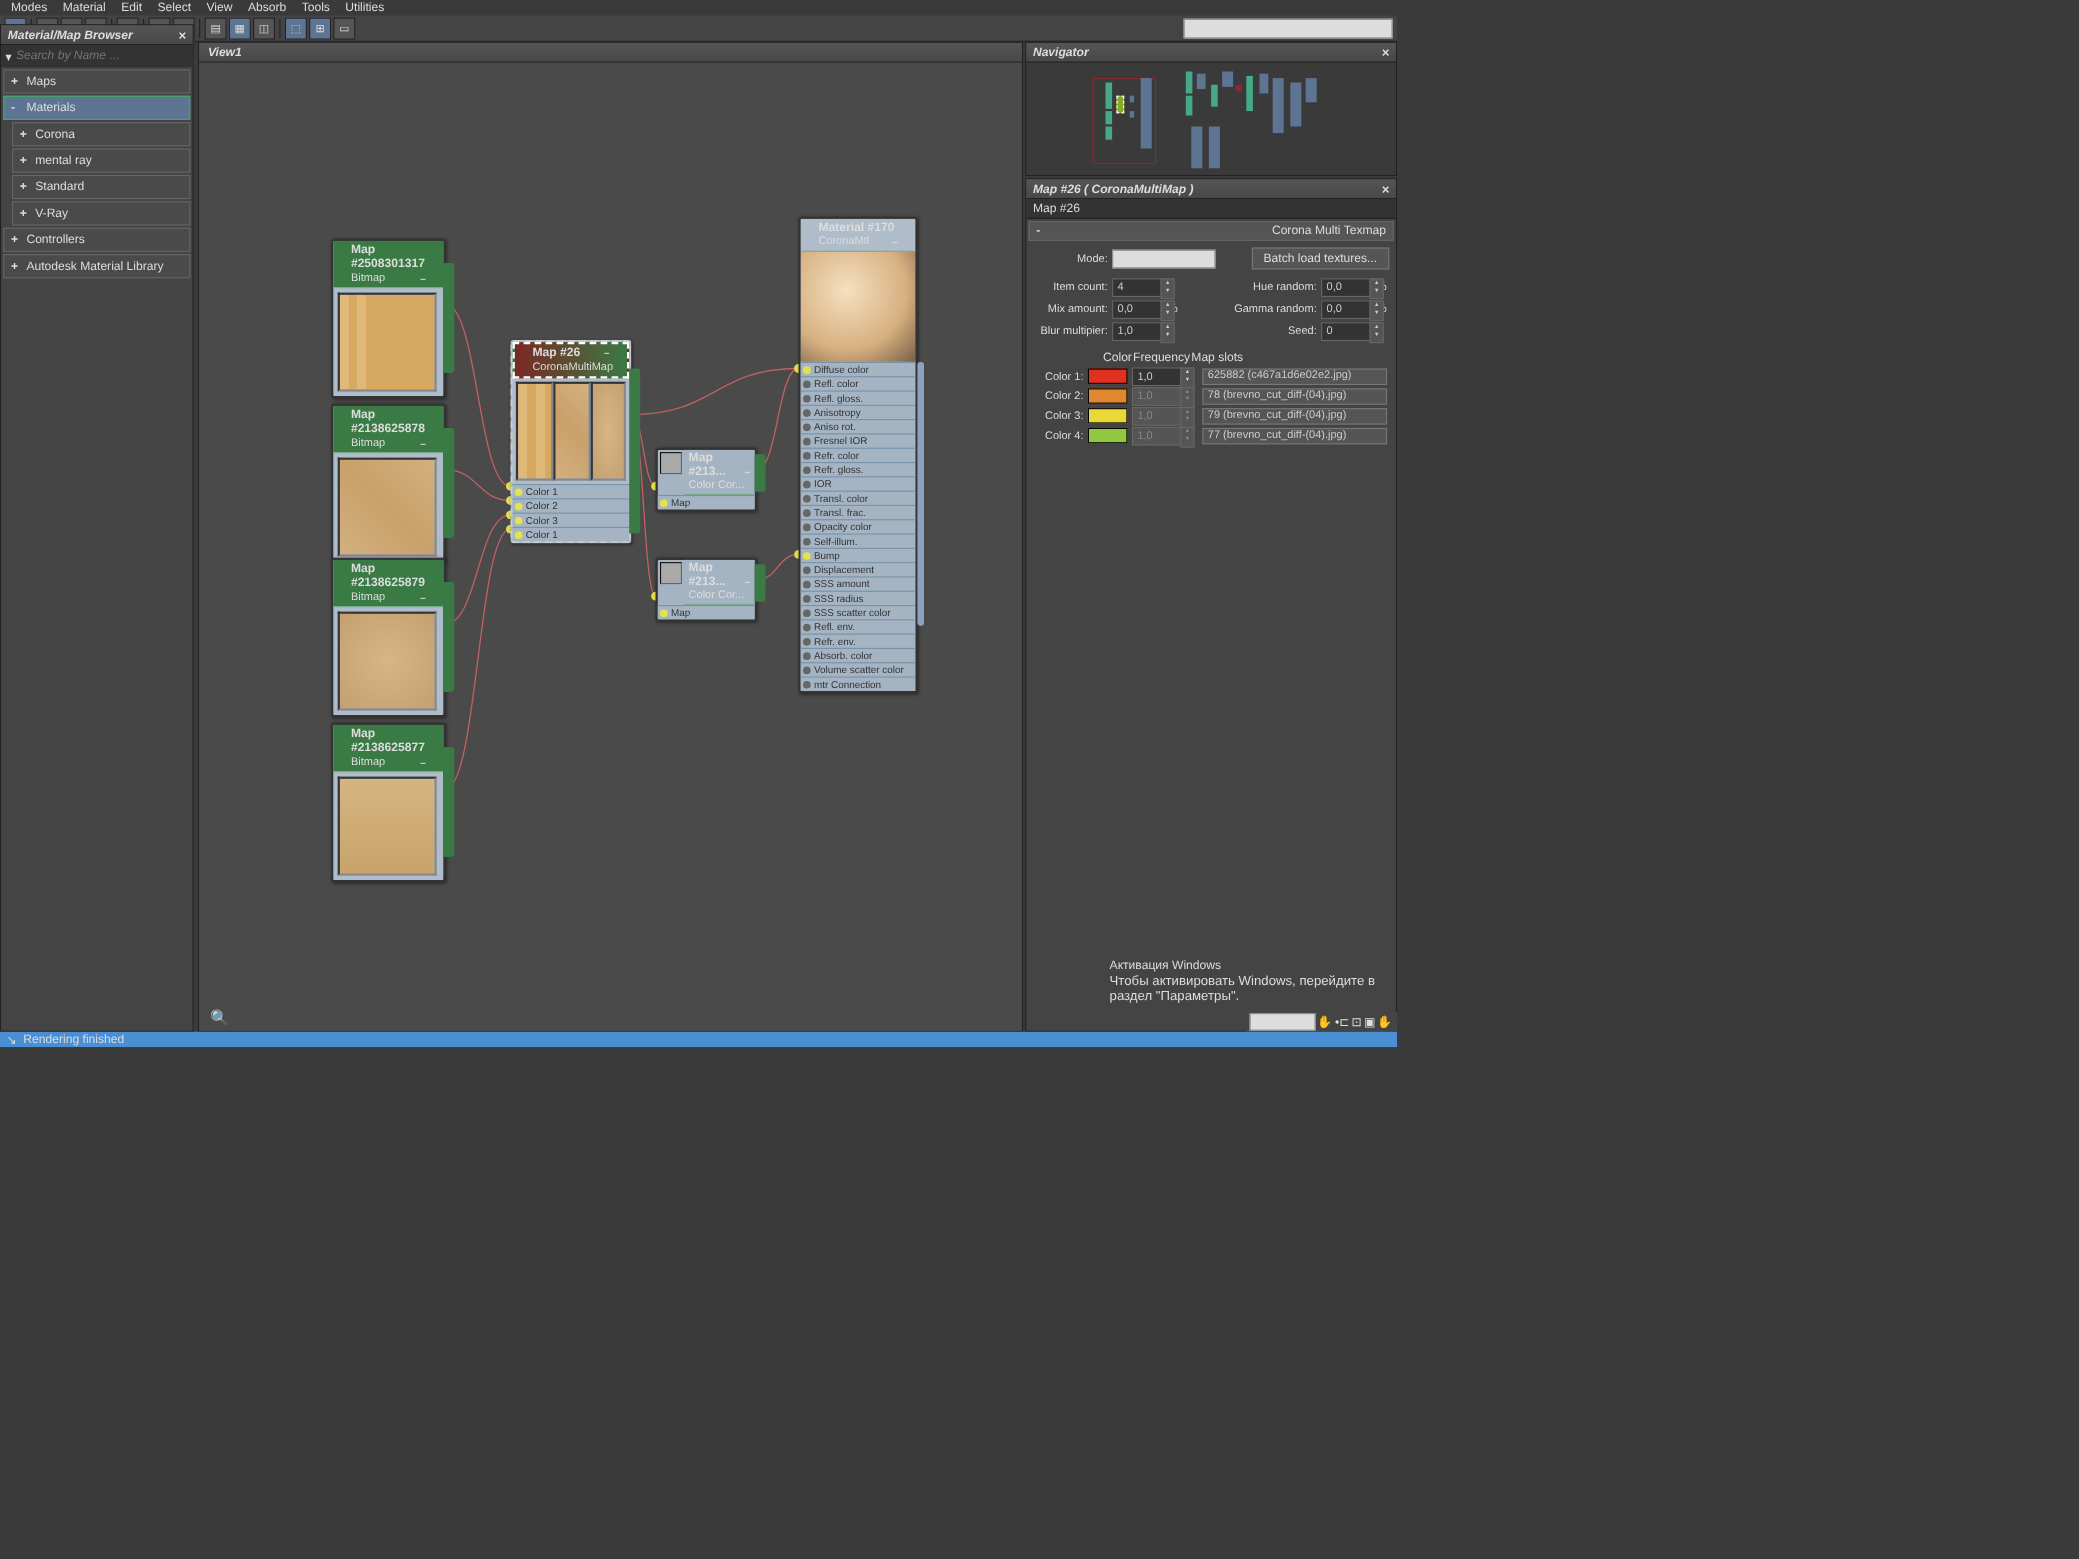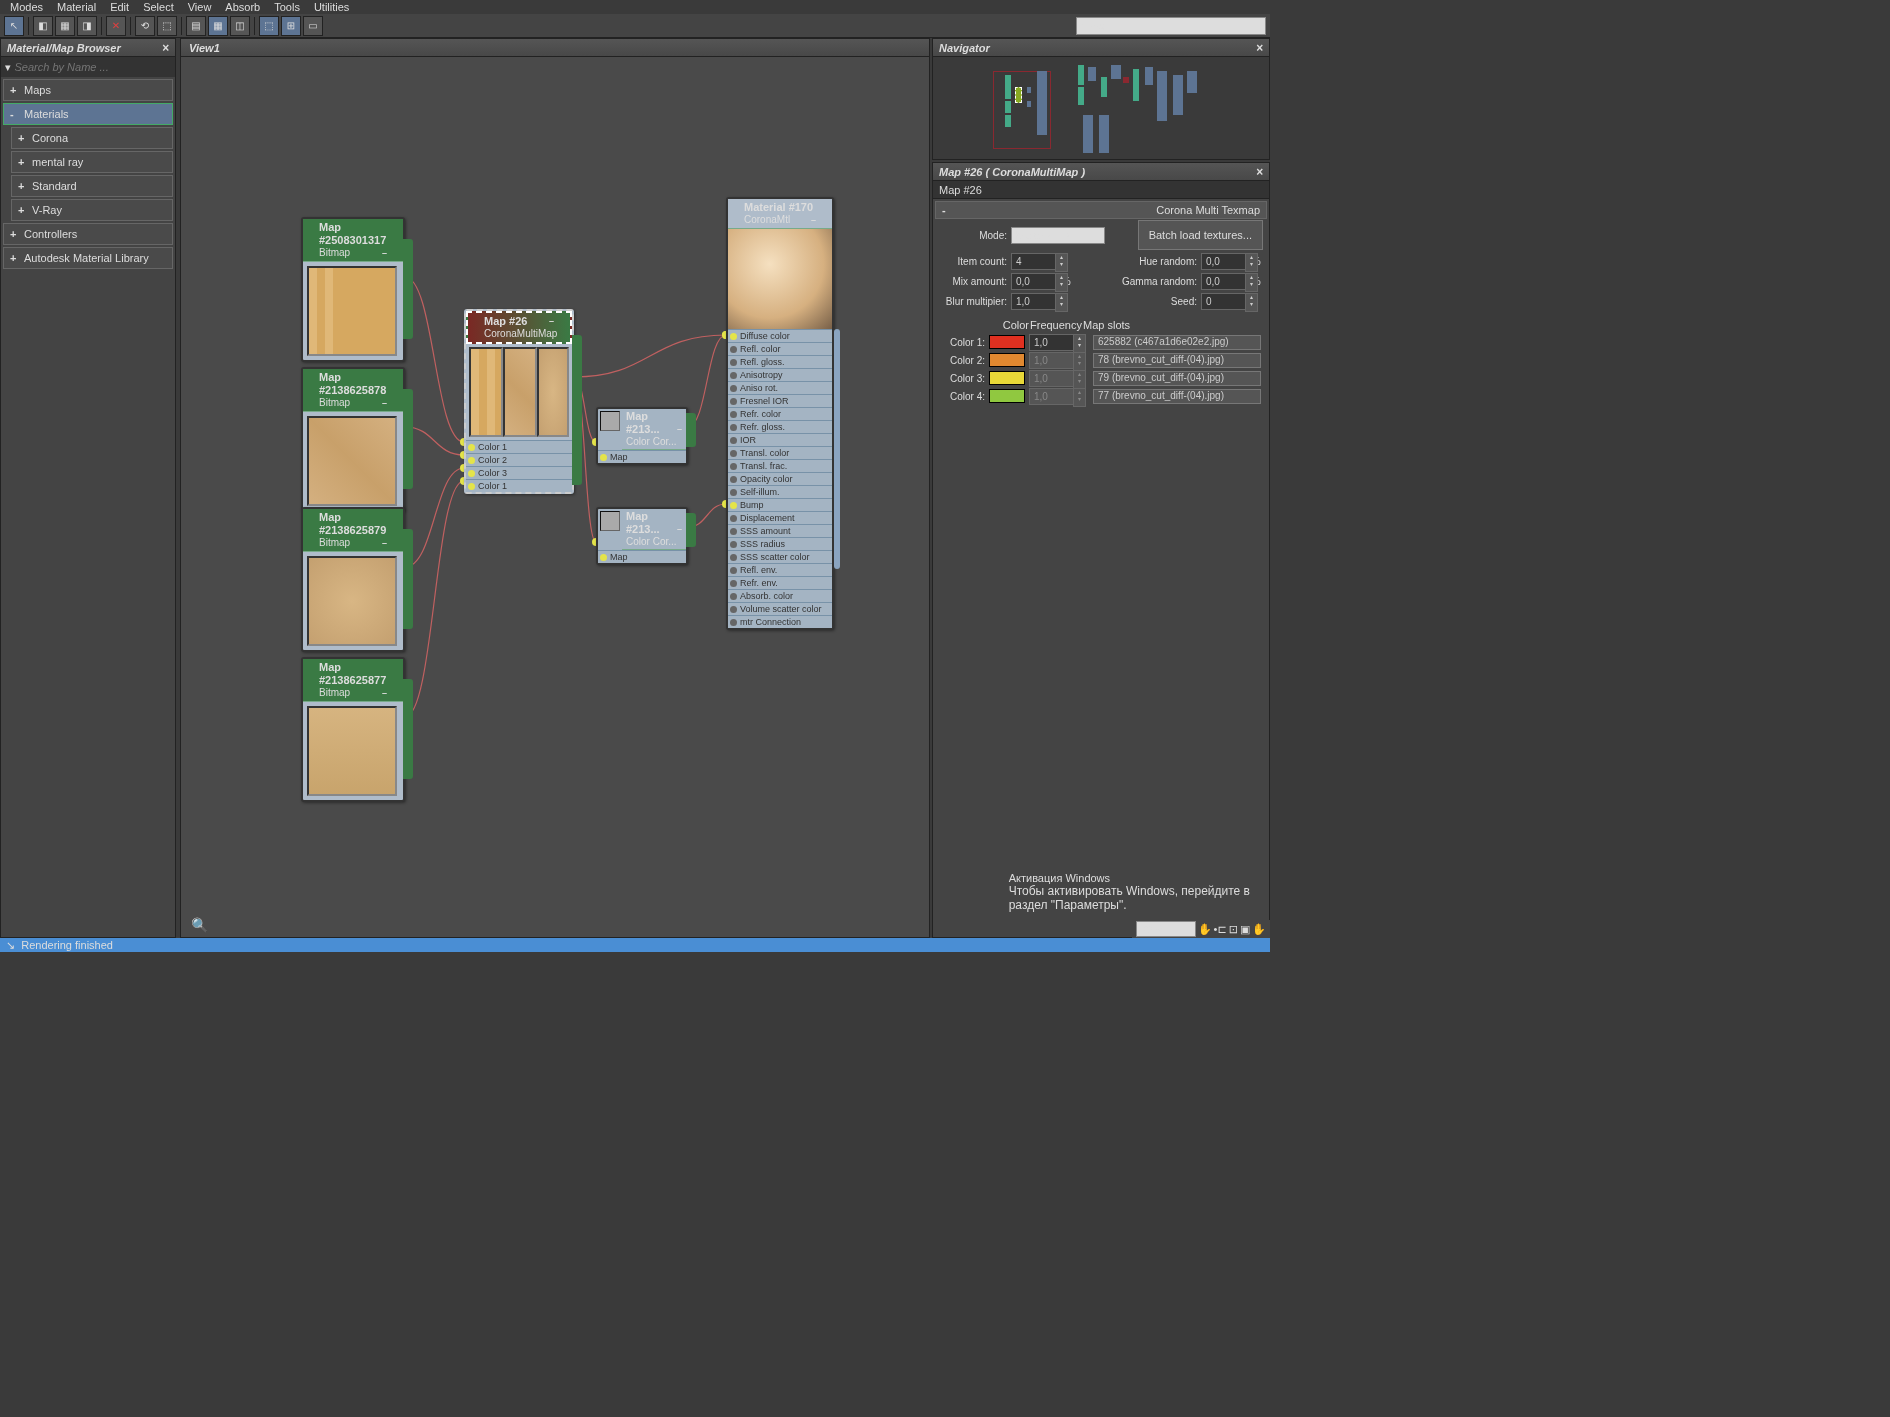--- a/index.html
+++ b/index.html
@@ -5,21 +5,21 @@
 * { margin:0; padding:0; box-sizing:border-box; font-family:"Segoe UI",Tahoma,sans-serif; font-size:11px; color:#ddd; user-select:none; }
 body { background:#3a3a3a; width:1270px; height:952px; position:relative; overflow:hidden; }
 .menubar { position:absolute; top:0; left:0; right:0; height:14px; background:#3a3a3a; padding-left:10px; display:flex; gap:14px; align-items:center; color:#888; font-size:11px; }
 .menubar span { cursor:default; }
 .toolbar { position:absolute; top:14px; left:0; right:0; height:24px; background:#444; border-bottom:1px solid #222; display:flex; align-items:center; padding:0 4px; gap:2px; }
 .tbtn { width:20px; height:20px; background:#555; border:1px solid #222; display:flex; align-items:center; justify-content:center; font-size:10px; }
 .tbtn.active { background:#5d7493; }
 .toolbar-sep { width:1px; height:18px; background:#222; margin:0 2px; }
 .view-select { margin-left:auto; width:190px; height:18px; background:#ddd; color:#000; border:1px solid #888; padding:0 4px; display:flex; align-items:center; justify-content:space-between; }
 
-.browser { position:absolute; top:38px; left:0; width:176px; bottom:14px; background:#444; border:1px solid #222; }
+.browser { position:absolute; top:22px; left:0; width:176px; bottom:14px; background:#444; border:1px solid #222; }
 .panel-title { height:18px; background:linear-gradient(#555,#484848); border-bottom:1px solid #222; padding:0 6px; display:flex; align-items:center; font-weight:600; font-style:italic; color:#eee; }
 .panel-title .close { margin-left:auto; font-size:12px; cursor:pointer; }
 .search-row { height:20px; background:#333; display:flex; align-items:center; padding:0 4px; gap:4px; }
 .search-row input { flex:1; background:transparent; border:none; outline:none; color:#ddd; font-style:italic; font-size:11px; }
 .tree-item { height:22px; background:#4a4a4a; border:1px solid #666; margin:2px; display:flex; align-items:center; padding:0 6px; gap:4px; cursor:pointer; }
 .tree-item.child { margin-left:10px; }
 .tree-item.selected { background:#5d7493; border-color:#4a6; }
 .tree-item .pm { font-weight:bold; width:10px; }
 
 .viewport { position:absolute; top:38px; left:180px; right:340px; bottom:14px; background:#4a4a4a; border:1px solid #222; }
@@ -63,21 +63,21 @@
 .rollout-hdr .minus { font-weight:bold; }
 .rollout-hdr .txt { flex:1; text-align:right; }
 .param-body { padding:4px 6px; }
 .param-row { display:flex; align-items:center; height:20px; gap:4px; }
 .param-row .lbl { width:68px; text-align:right; font-size:10px; }
 .param-row .lbl2 { flex:1; text-align:right; font-size:10px; }
 .select { background:#ddd; color:#000; border:1px solid #888; height:17px; padding:0 4px; display:flex; align-items:center; justify-content:space-between; }
 .spinner { width:46px; height:17px; background:#333; border:1px solid #666; color:#ccc; display:flex; align-items:center; padding:0 4px; position:relative; font-size:10px; }
 .spinner.dis { background:#555; color:#888; }
 .spinner::after { content:'▴\A▾'; white-space:pre; position:absolute; right:-12px; top:-1px; width:11px; height:17px; background:#555; border:1px solid #666; font-size:6px; line-height:7px; text-align:center; }
-.btn { background:#555; border:1px solid #777; height:30px; padding:0 10px; display:flex; align-items:center; font-size:10px; }
+.btn { background:#555; border:1px solid #777; height:20px; padding:0 10px; display:flex; align-items:center; font-size:10px; }
 .color-head { display:flex; padding:2px 6px; font-size:10px; }
 .color-head span:nth-child(1){width:84px; text-align:right;}
 .color-head span:nth-child(2){width:54px; text-align:center;}
 .color-head span:nth-child(3){flex:1; text-align:left;}
 .color-row { display:flex; align-items:center; height:18px; gap:4px; padding:0 2px; }
 .color-row .clbl { width:44px; text-align:right; font-size:10px; }
 .color-row .swatch { width:36px; height:14px; border:1px solid #000; }
 .color-row .slot { flex:1; height:15px; background:#555; border:1px solid #777; color:#ccc; font-size:10px; padding:0 4px; overflow:hidden; white-space:nowrap; }
 
 .statusbar { position:absolute; bottom:0; left:0; right:0; height:14px; background:#4a8ed4; display:flex; align-items:center; padding:0 6px; gap:6px; color:#fff; font-size:10px; }

